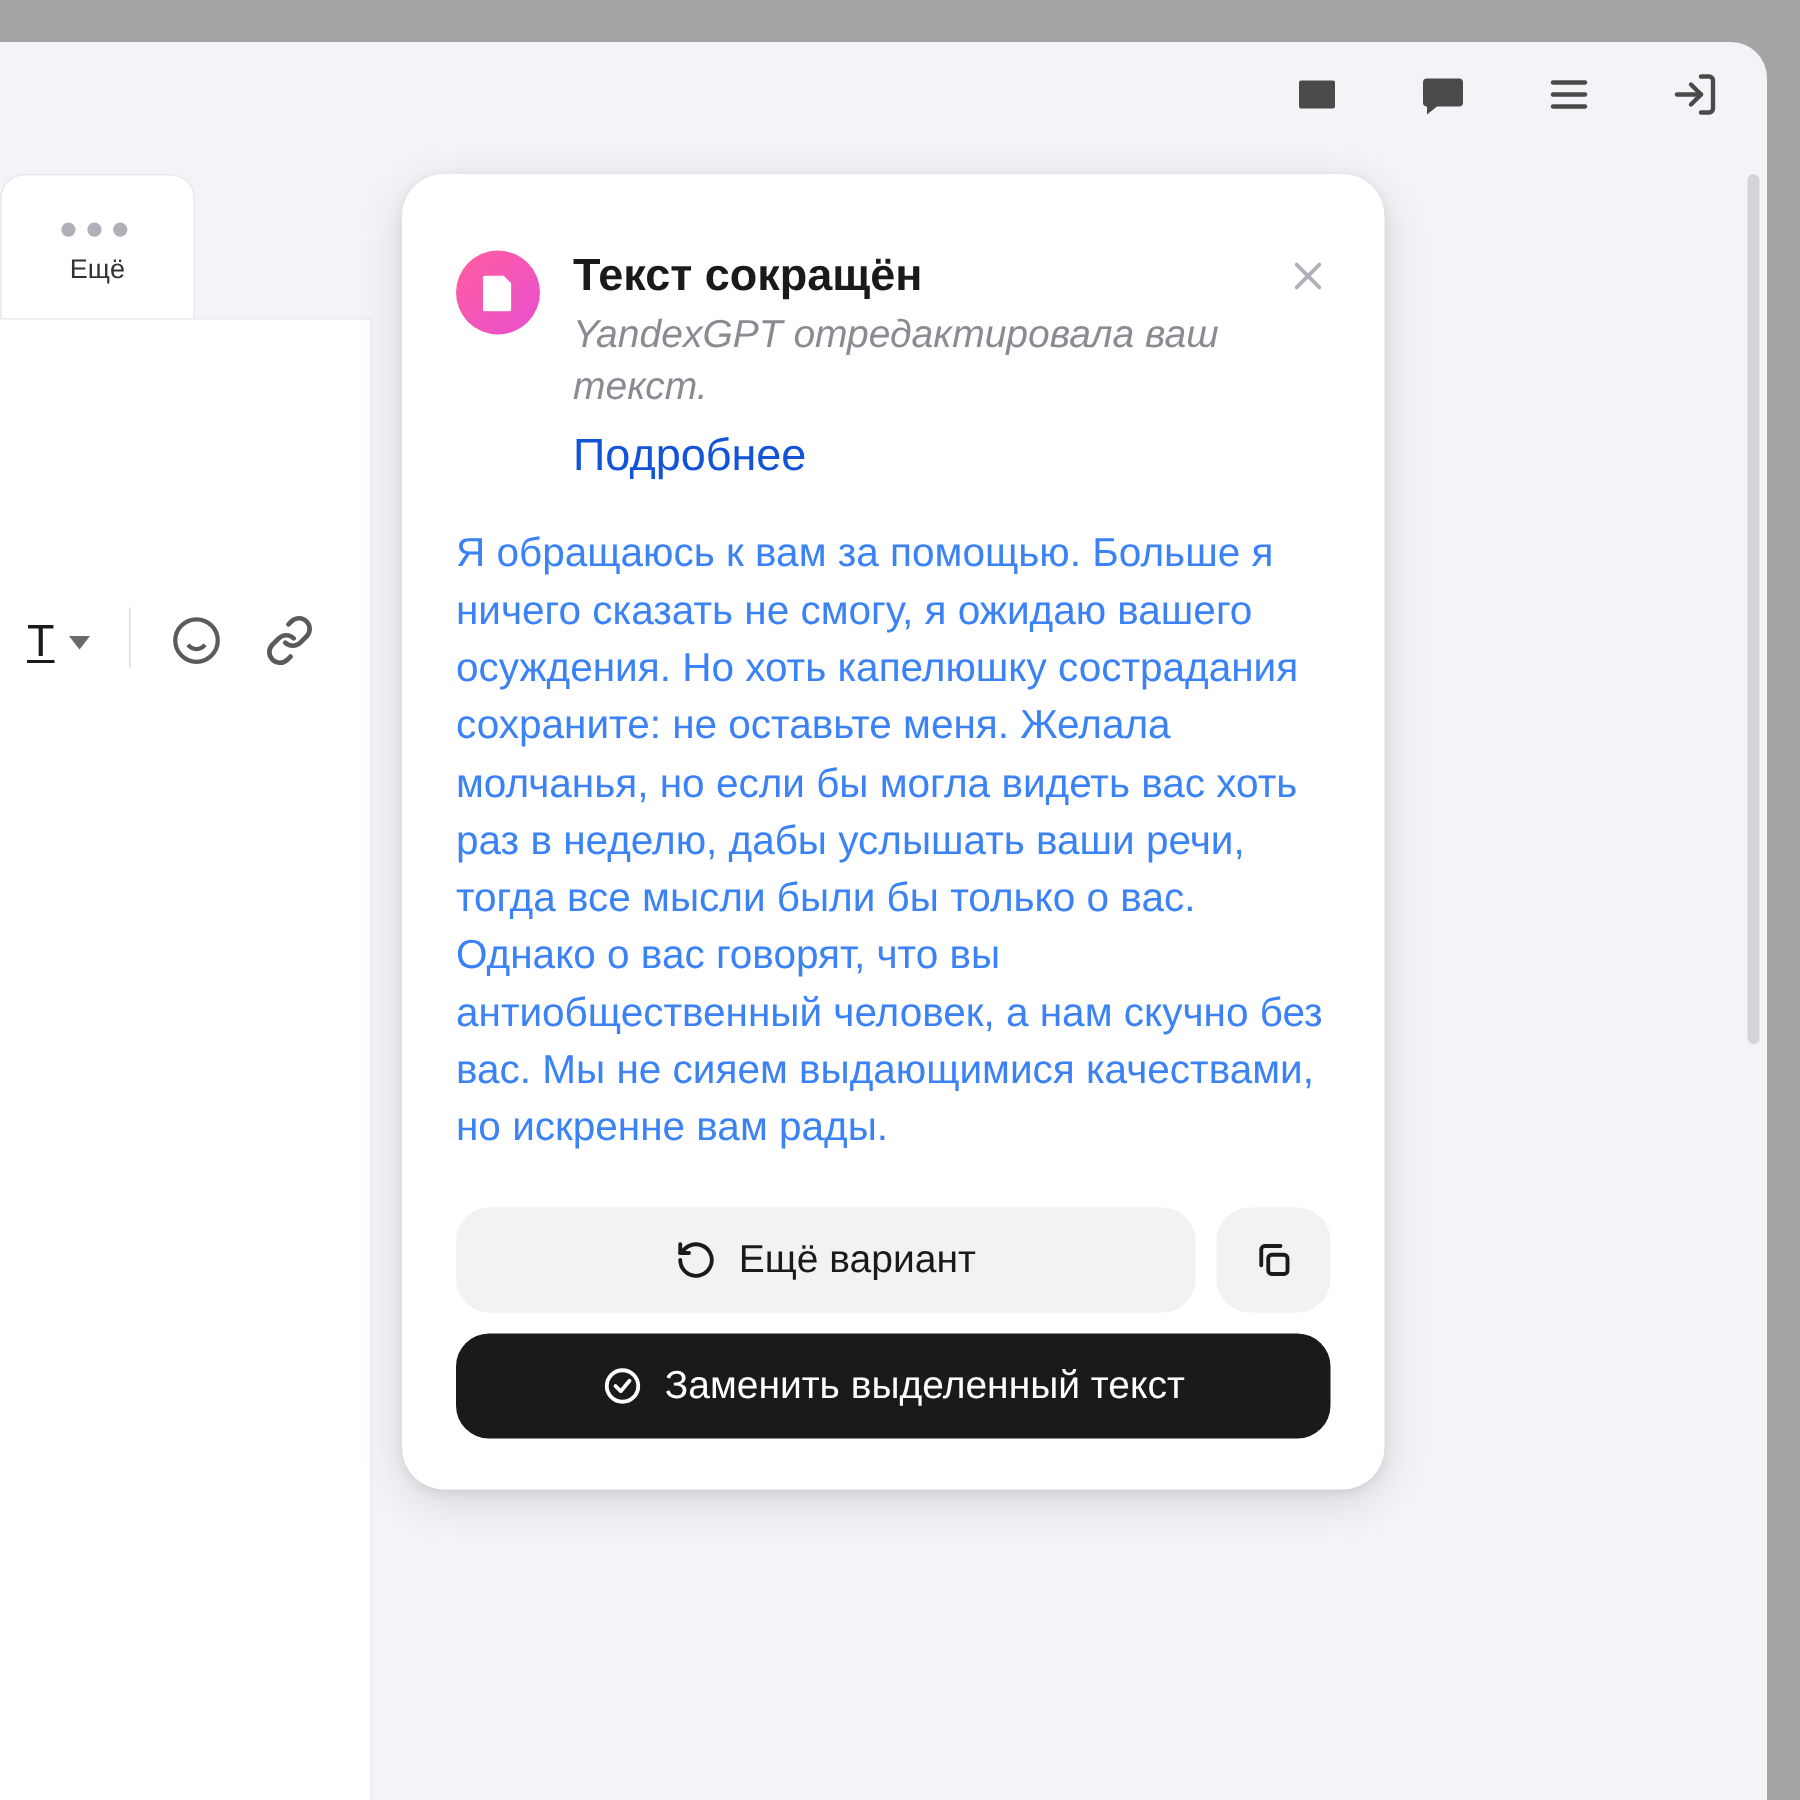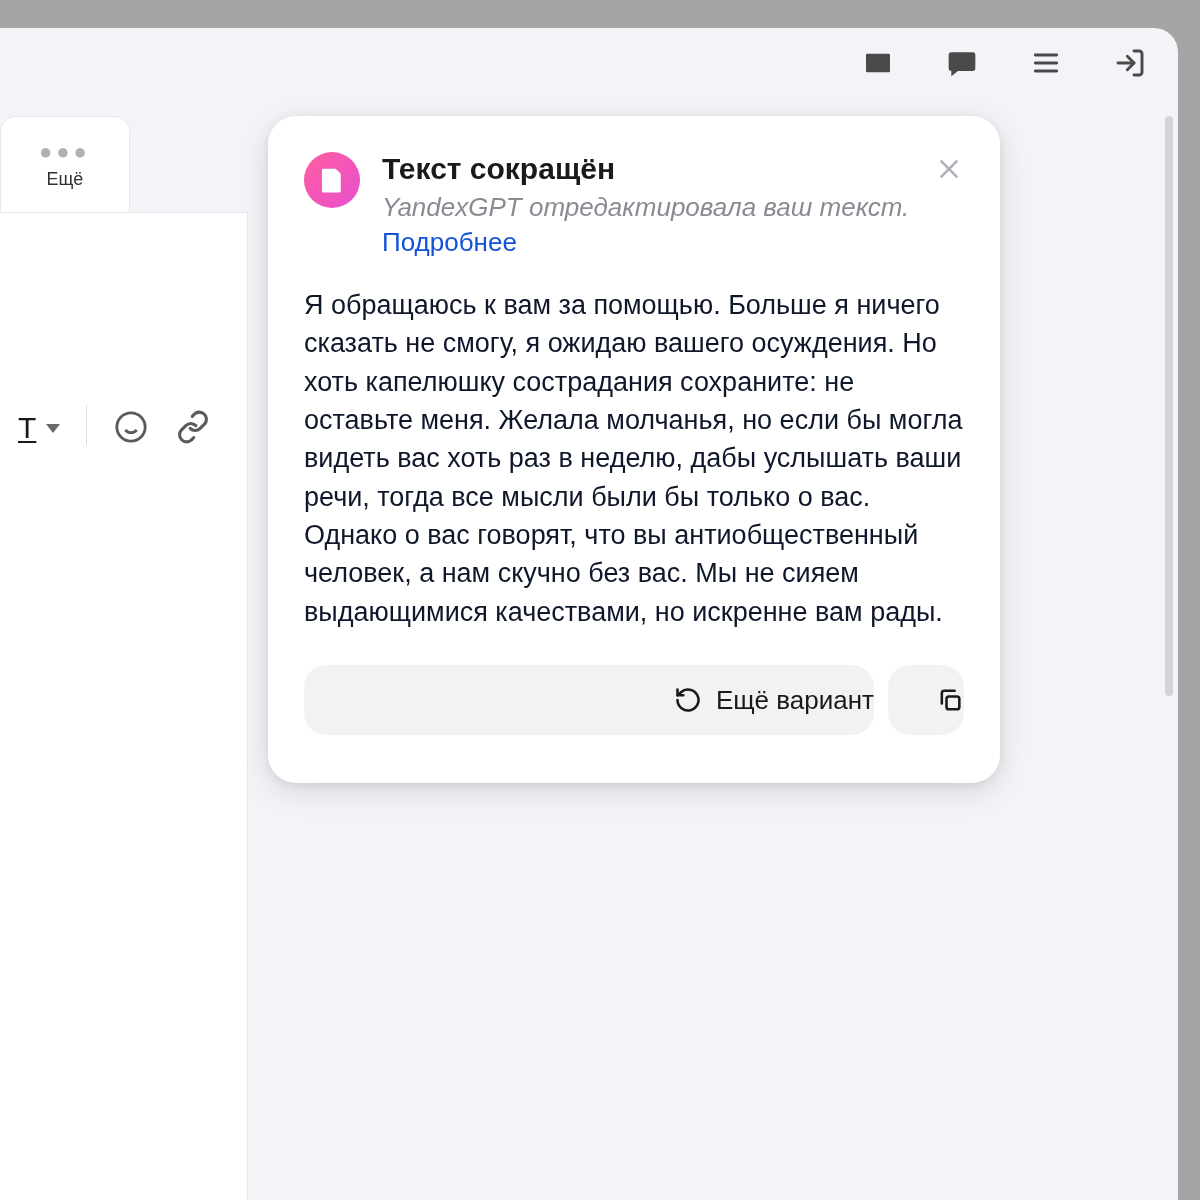--- a/index.html
+++ b/index.html
@@ -127,25 +127,25 @@
     .left-panel-body {
       flex: 1;
       background: #fff;
       border-top: 1px solid #e8e8ed;
       border-right: 1px solid #e8e8ed;
     }
     .popup {
       position: absolute;
       top: 116px;
       left: 268px;
-      width: 732px;
+      width: 655px;
       background: #fff;
       border-radius: 28px;
       box-shadow: 0 8px 32px rgba(0,0,0,0.12), 0 2px 8px rgba(0,0,0,0.08);
-      padding: 36px 36px 34px 36px;
+      padding: 51px 36px 34px 36px;
     }
     .popup-header {
       display: flex;
       align-items: flex-start;
       gap: 22px;
       margin-bottom: 28px;
     }
     .popup-icon {
       width: 56px;
       height: 56px;
@@ -170,57 +170,57 @@
       color: #1a1a1a;
       margin-bottom: 4px;
     }
     .popup-subtitle {
       font-size: 26px;
       color: #8a8a92;
       line-height: 1.35;
       font-style: italic;
     }
     .popup-link {
-      font-size: 26px;
+      font-size: 30px;
       color: #1253d9;
       cursor: pointer;
       display: inline-block;
-      margin-top: 2px;
+      margin-top: 12px;
     }
     .popup-close {
       width: 30px;
       height: 30px;
       color: #b0b0b8;
       cursor: pointer;
       display: flex;
       align-items: center;
       justify-content: center;
       margin-top: 2px;
     }
     .popup-close svg {
       width: 26px;
       height: 26px;
     }
     .popup-body {
       font-size: 27px;
       line-height: 1.42;
-      color: #0f172a;
+      color: #3b82f6;
       margin-bottom: 34px;
     }
     .popup-actions {
       display: flex;
       gap: 14px;
       margin-bottom: 14px;
     }
     .btn {
       height: 70px;
       border-radius: 22px;
       display: flex;
       align-items: center;
-      justify-content: flex-end;
+      justify-content: center;
       font-size: 26px;
       cursor: pointer;
       gap: 14px;
       border: none;
     }
     .btn-secondary {
       flex: 1;
       background: #f2f2f5;
       color: #1a1a1a;
     }
@@ -363,13 +363,20 @@
         </svg>
       <span>Ещё вариант</span>
     </button>
     <button class="btn btn-icon-only">
       <svg viewBox="0 0 24 24" fill="none" stroke="currentColor" stroke-width="2.2" stroke-linecap="round" stroke-linejoin="round">
           <rect x="9" y="9" width="11" height="11" rx="2"></rect>
           <path d="M5 15V6a2 2 0 0 1 2-2h9"></path>
         </svg>
     </button>
   </div>
+  <button class="btn btn-primary">
+    <svg class="leading" viewBox="0 0 24 24" fill="none" stroke="currentColor" stroke-width="2.2" stroke-linecap="round" stroke-linejoin="round">
+        <circle cx="12" cy="12" r="9"></circle>
+        <polyline points="8 12 11 15 16 9"></polyline>
+      </svg>
+    <span>Заменить выделенный текст</span>
+  </button>
 </div>
 
 </body></html>

